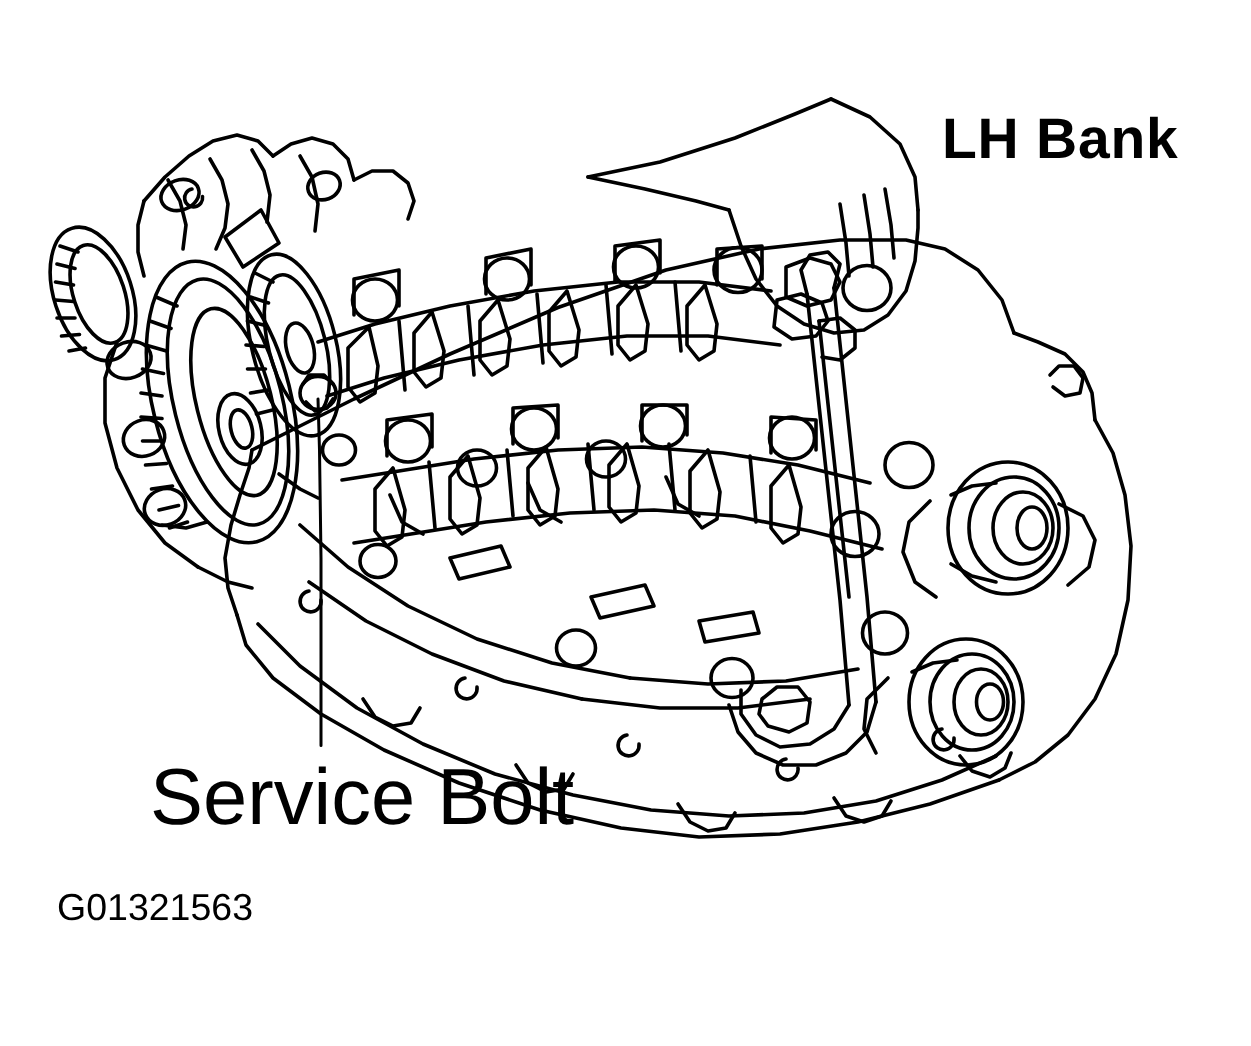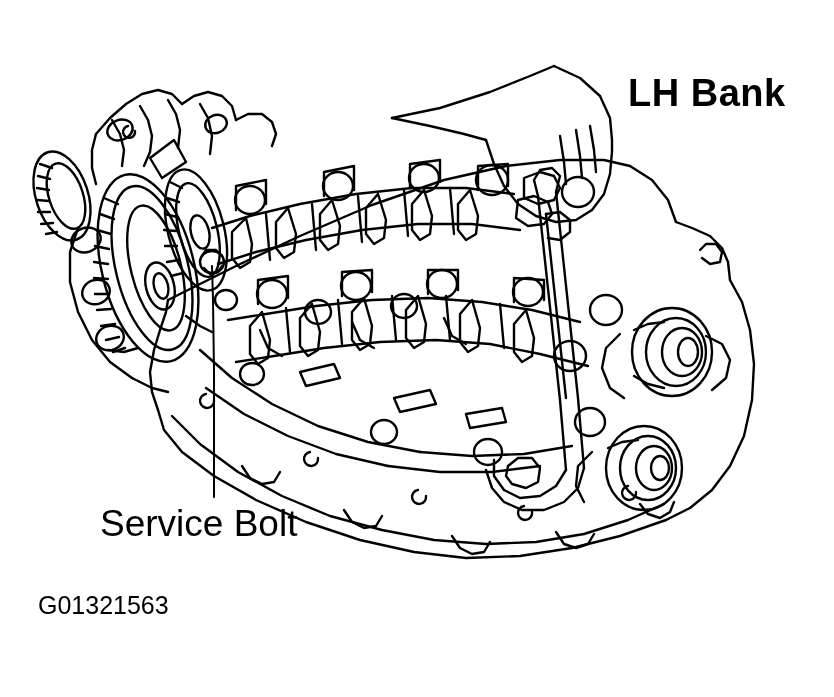--- a/index.html
+++ b/index.html
@@ -36,21 +36,21 @@
   #label-lh-bank {
     left: 628px;
     top: 74px;
     font-size: 38px;
     font-weight: bold;
     letter-spacing: 0.5px;
   }
   #label-service-bolt {
     left: 100px;
     top: 505px;
-    font-size: 37px;
+    font-size: 53px;
     font-weight: normal;
     letter-spacing: 0px;
   }
   #label-figure-id {
     left: 38px;
     top: 593px;
     font-size: 25px;
     font-weight: normal;
     letter-spacing: 0px;
   }

